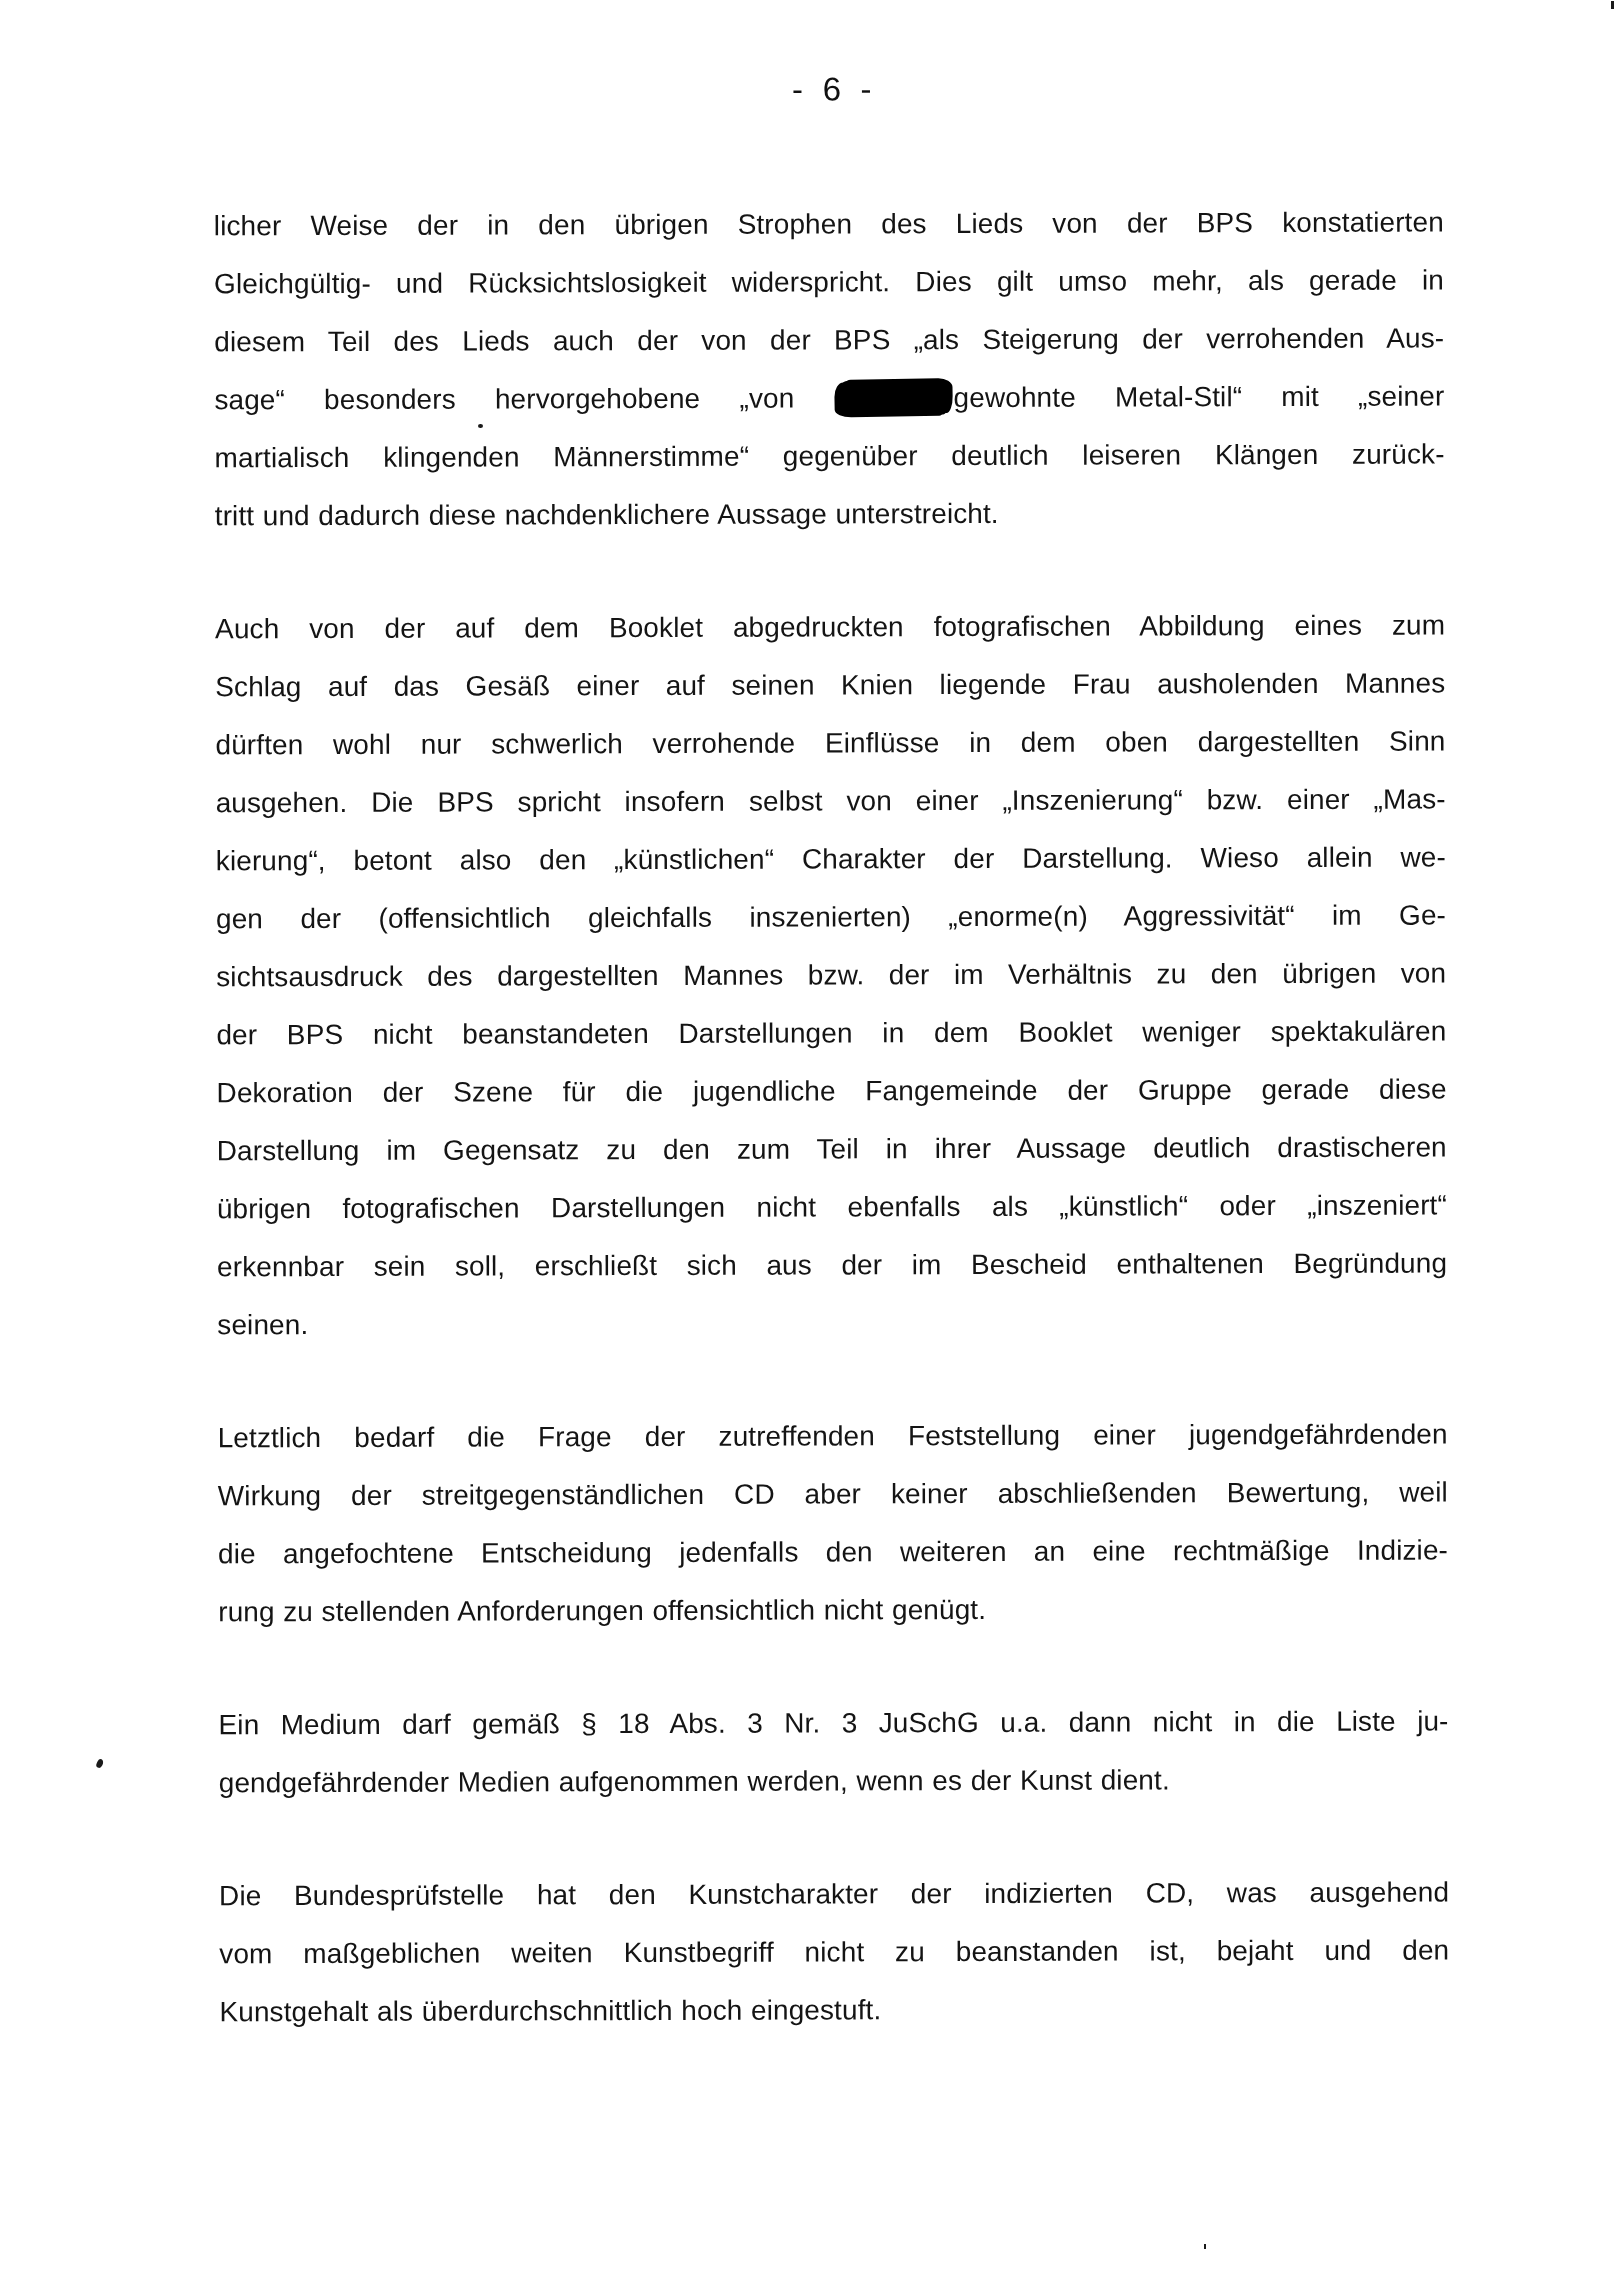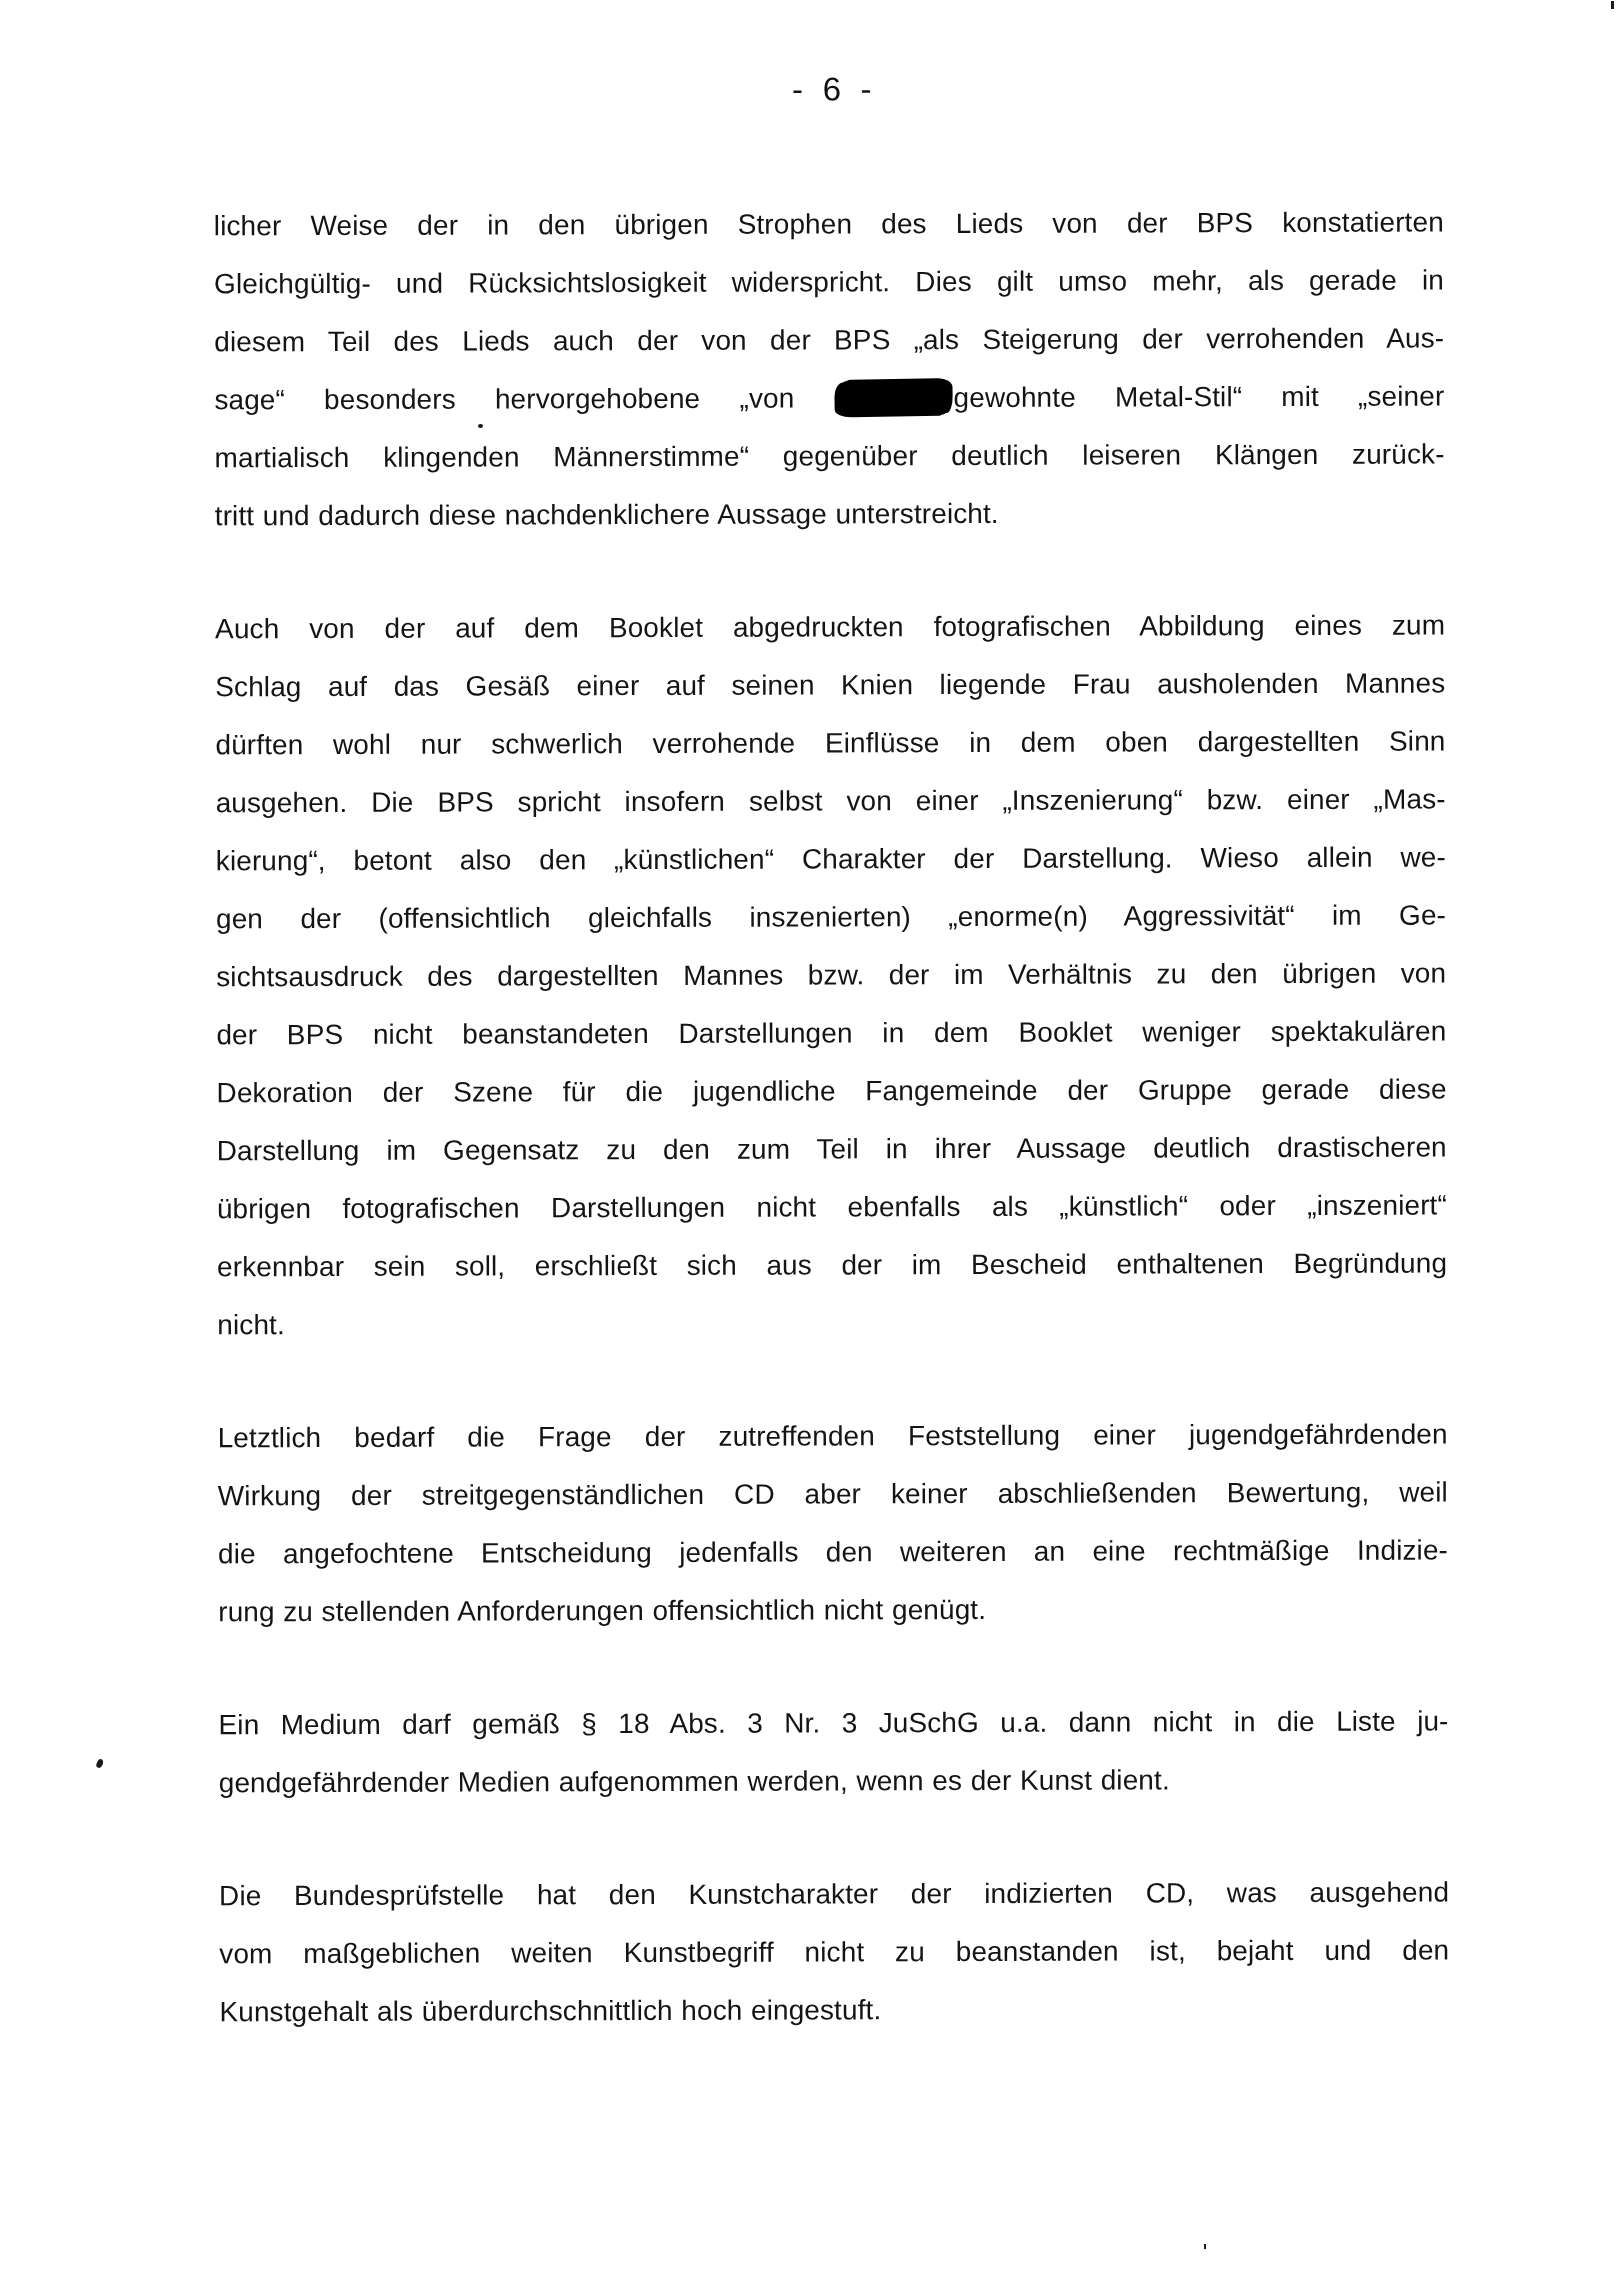--- a/index.html
+++ b/index.html
@@ -99,21 +99,21 @@
           <div class="line"><span>dürften wohl nur schwerlich verrohende Einflüsse in dem oben dargestellten Sinn</span> </div>
           <div class="line"><span>ausgehen. Die BPS spricht insofern selbst von einer „Inszenierung“ bzw. einer „Mas-</span> </div>
           <div class="line"><span>kierung“, betont also den „künstlichen“ Charakter der Darstellung. Wieso allein we-</span> </div>
           <div class="line"><span>gen der (offensichtlich gleichfalls inszenierten) „enorme(n) Aggressivität“ im Ge-</span> </div>
           <div class="line"><span>sichtsausdruck des dargestellten Mannes bzw. der im Verhältnis zu den übrigen von</span> </div>
           <div class="line"><span>der BPS nicht beanstandeten Darstellungen in dem Booklet weniger spektakulären</span> </div>
           <div class="line"><span>Dekoration der Szene für die jugendliche Fangemeinde der Gruppe gerade diese</span> </div>
           <div class="line"><span>Darstellung im Gegensatz zu den zum Teil in ihrer Aussage deutlich drastischeren</span> </div>
           <div class="line"><span>übrigen fotografischen Darstellungen nicht ebenfalls als „künstlich“ oder „inszeniert“</span> </div>
           <div class="line"><span>erkennbar sein soll, erschließt sich aus der im Bescheid enthaltenen Begründung</span> </div>
-          <div class="line lastline"><span>nicht.</span> </div>
+          <div class="line lastline"><span>seinen.</span> </div>
         </div>
         <div class="paragraph">
           <div class="line"><span>Letztlich bedarf die Frage der zutreffenden Feststellung einer jugendgefährdenden</span> </div>
           <div class="line"><span>Wirkung der streitgegenständlichen CD aber keiner abschließenden Bewertung, weil</span> </div>
           <div class="line"><span>die angefochtene Entscheidung jedenfalls den weiteren an eine rechtmäßige Indizie-</span> </div>
           <div class="line lastline"><span>rung zu stellenden Anforderungen offensichtlich nicht genügt.</span> </div>
         </div>
         <div class="paragraph">
           <div class="line"><span>Ein Medium darf gemäß § 18 Abs. 3 Nr. 3 JuSchG u.a. dann nicht in die Liste ju-</span> </div>
           <div class="line lastline"><span>gendgefährdender Medien aufgenommen werden, wenn es der Kunst dient.</span> </div>

